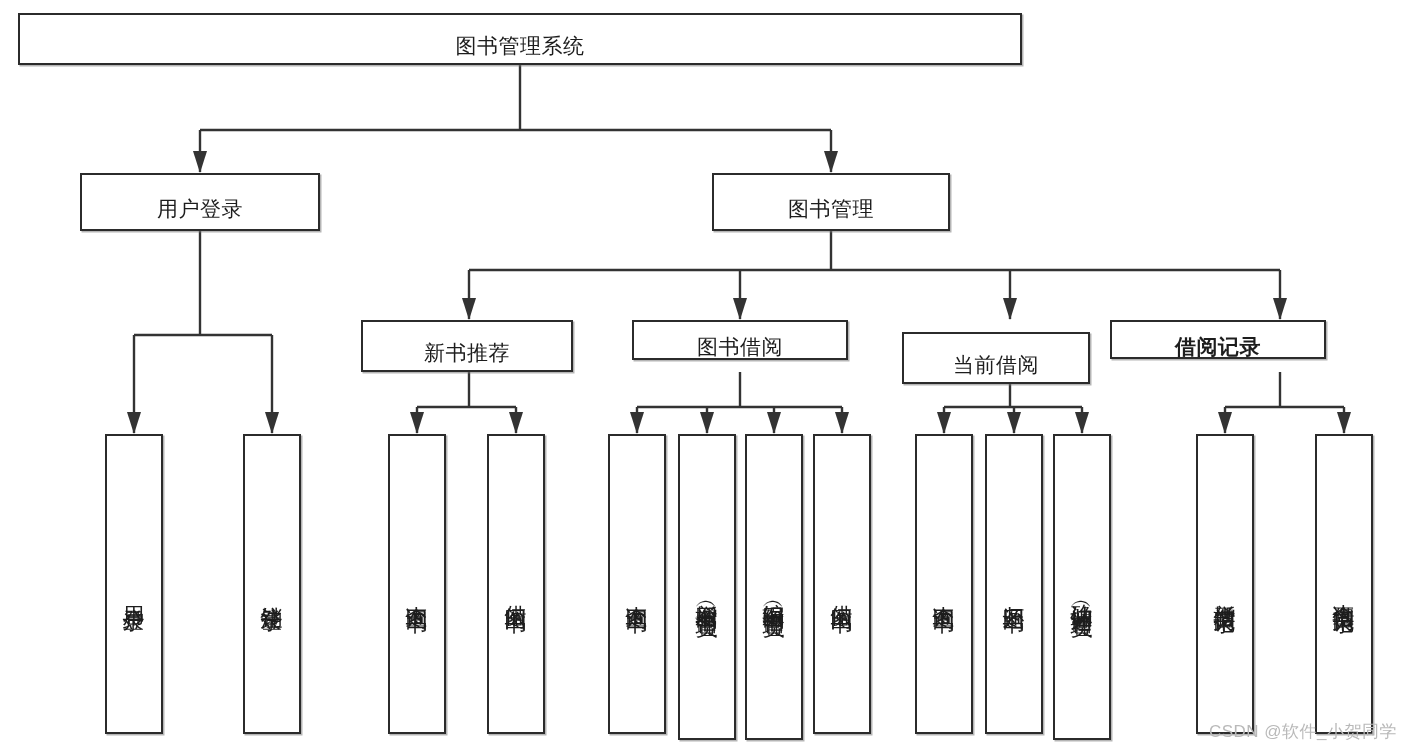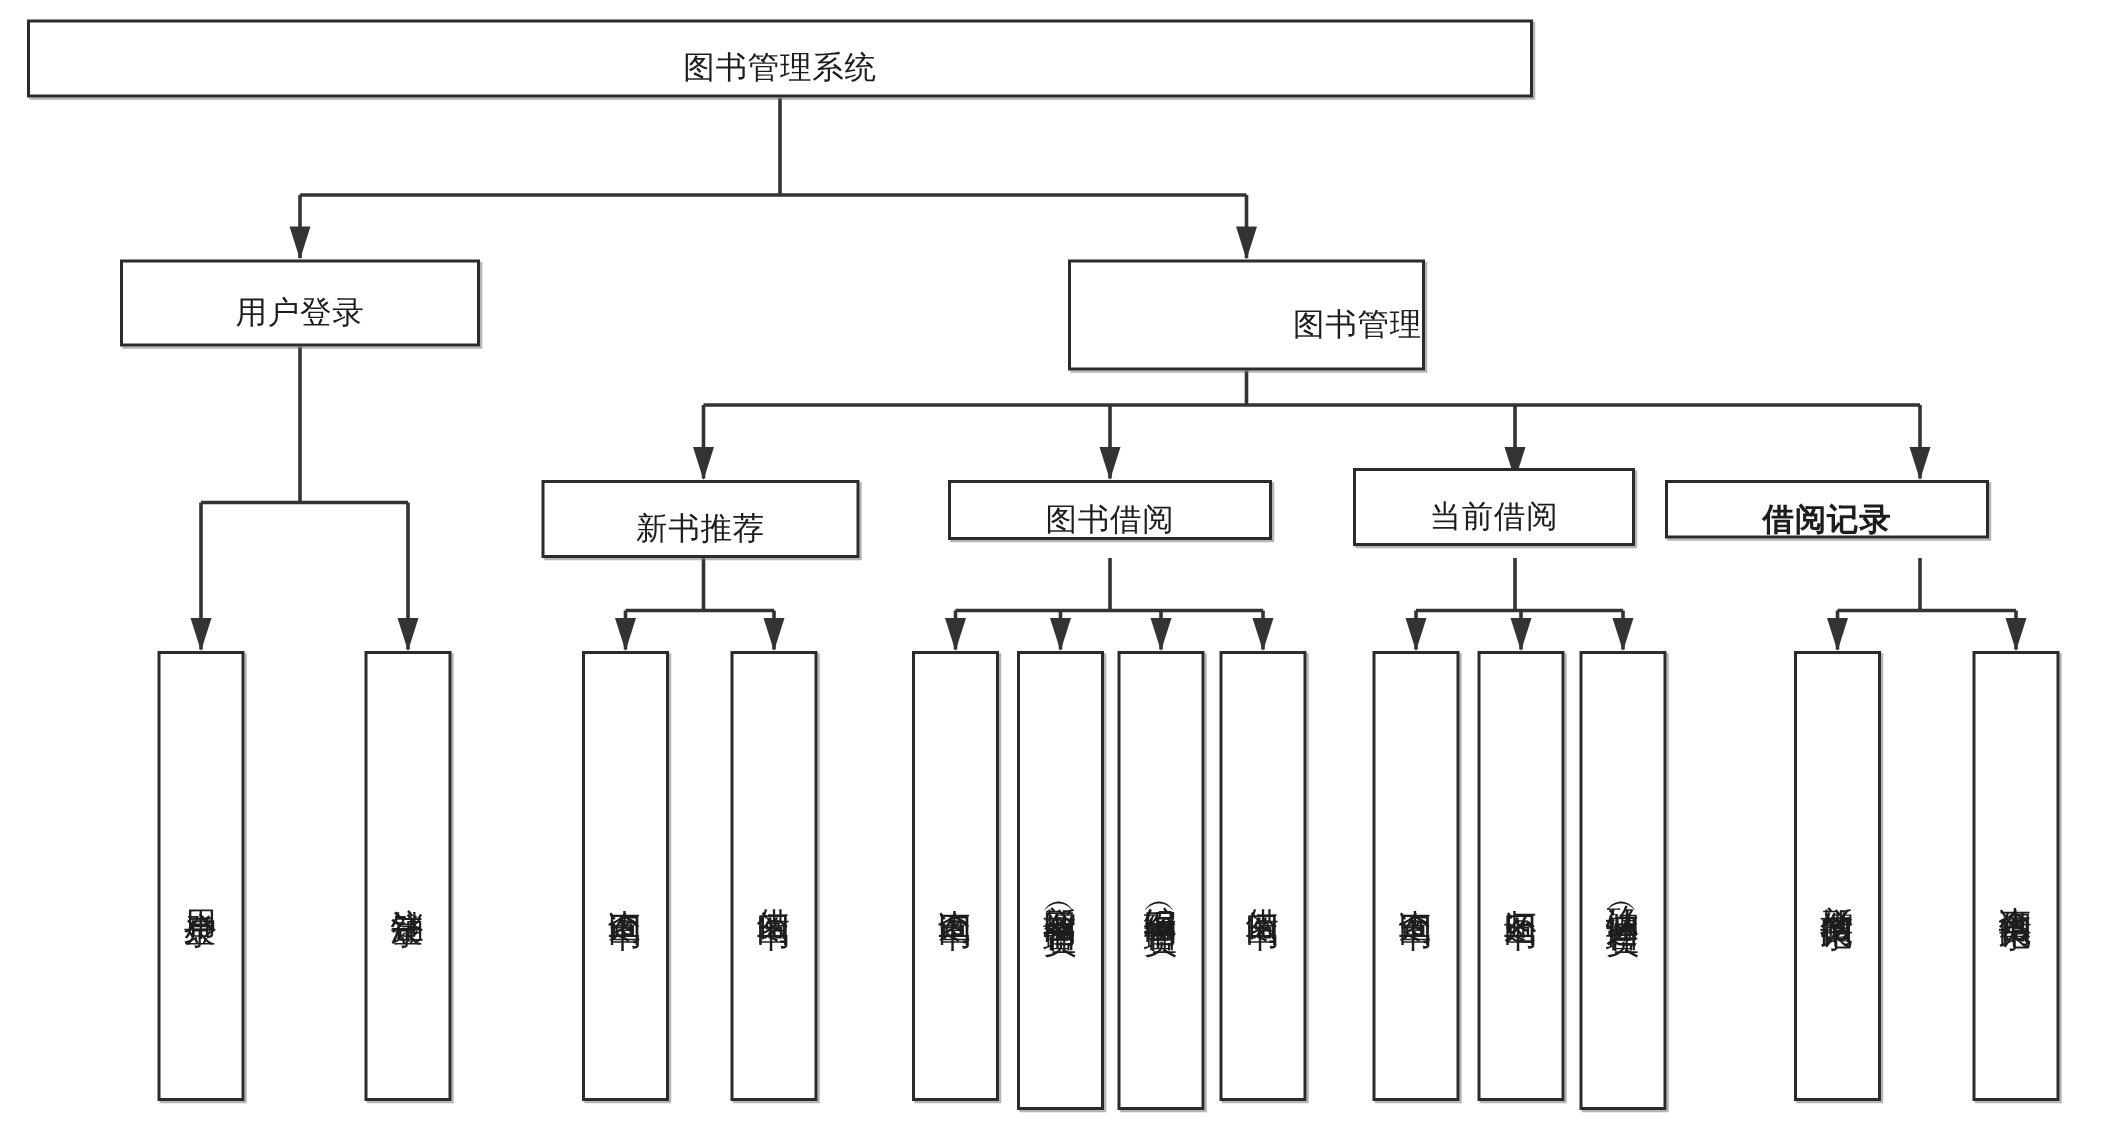--- a/index.html
+++ b/index.html
@@ -122,30 +122,30 @@
       <line x1="1344" y1="407" x2="1344" y2="433" stroke="#333333" stroke-width="2.4"></line>
       <path d="M 1337 412 L 1351 412 L 1344 434 Z" fill="#333333"></path>
     </svg>
   <div id="nodes">
       <div class="node" style="left: 18px; top: 13px; width: 1004px; height: 52px;">
         <span class="label">图书管理系统</span>
       </div>
       <div class="node" style="left: 80px; top: 173px; width: 240px; height: 58px;">
         <span class="label">用户登录</span>
       </div>
-      <div class="node" style="left: 712px; top: 173px; width: 238px; height: 74px; justify-content: flex-end;">
+      <div class="node" style="left: 712px; top: 173px; width: 238px; height: 58px;">
         <span class="label">图书管理</span>
       </div>
       <div class="node" style="left: 361px; top: 320px; width: 212px; height: 52px;">
         <span class="label">新书推荐</span>
       </div>
       <div class="node" style="left: 632px; top: 320px; width: 216px; height: 40px;">
         <span class="label">图书借阅</span>
       </div>
-      <div class="node" style="left: 902px; top: 312px; width: 188px; height: 52px;">
+      <div class="node" style="left: 902px; top: 332px; width: 188px; height: 52px;">
         <span class="label">当前借阅</span>
       </div>
       <div class="node" style="left: 1110px; top: 320px; width: 216px; height: 39px; font-weight: bold;">
         <span class="label">借阅记录</span>
       </div>
       <div class="node vertical" style="left: 105px; top: 434px; width: 58px; height: 300px;">
         <span class="label">用户登录</span>
       </div>
       <div class="node vertical" style="left: 243px; top: 434px; width: 58px; height: 300px;">
         <span class="label">注销登录</span>
@@ -177,13 +177,14 @@
       <div class="node vertical" style="left: 1053px; top: 434px; width: 58px; height: 306px;">
         <span class="label">确认归还（管理员）</span>
       </div>
       <div class="node vertical" style="left: 1196px; top: 434px; width: 58px; height: 300px;">
         <span class="label">新增借阅记录</span>
       </div>
       <div class="node vertical" style="left: 1315px; top: 434px; width: 58px; height: 300px;">
         <span class="label">查询借阅记录</span>
       </div>
     </div>
+  <div id="watermark">CSDN @软件_小贺同学</div>
 </div>
 
 </body></html>

